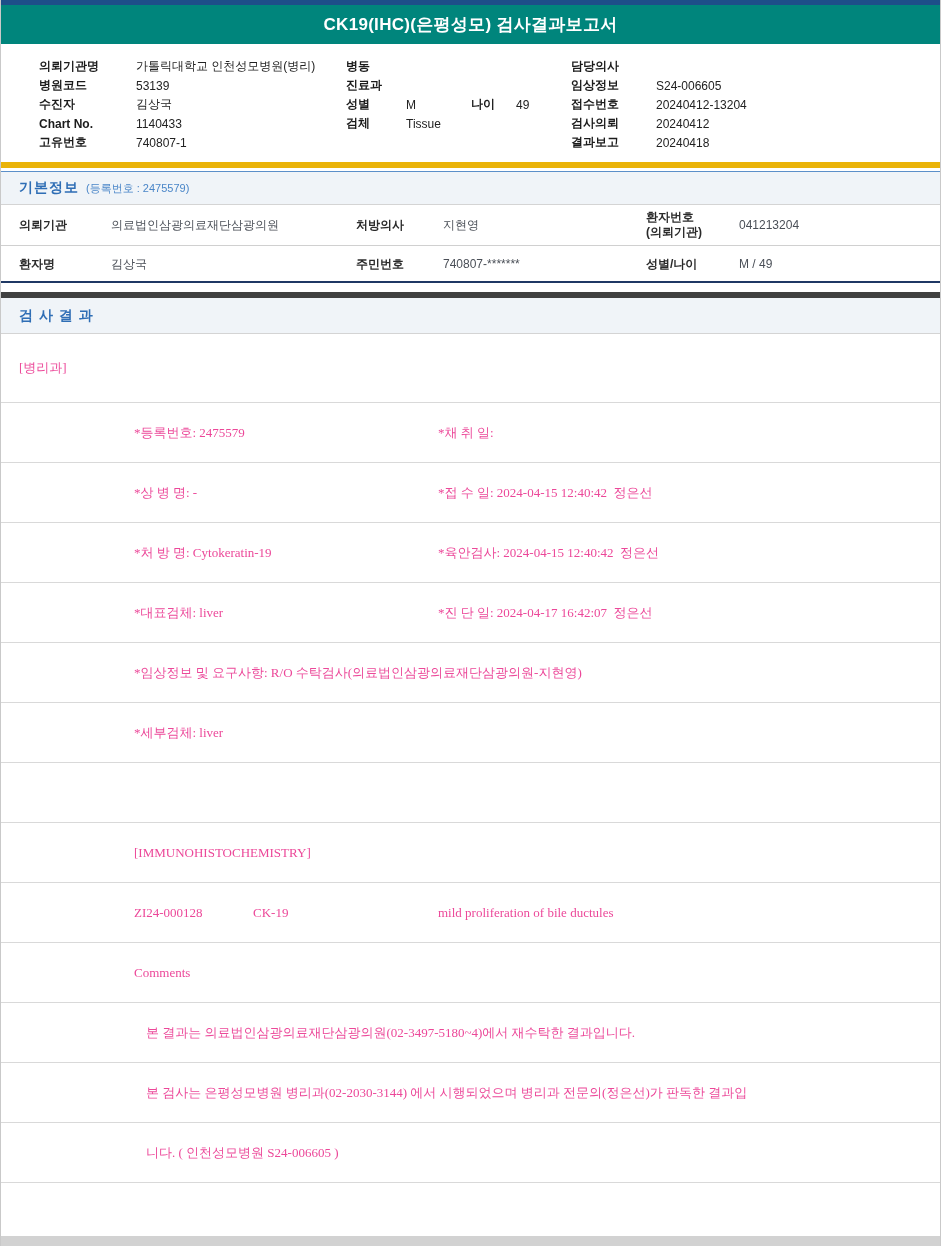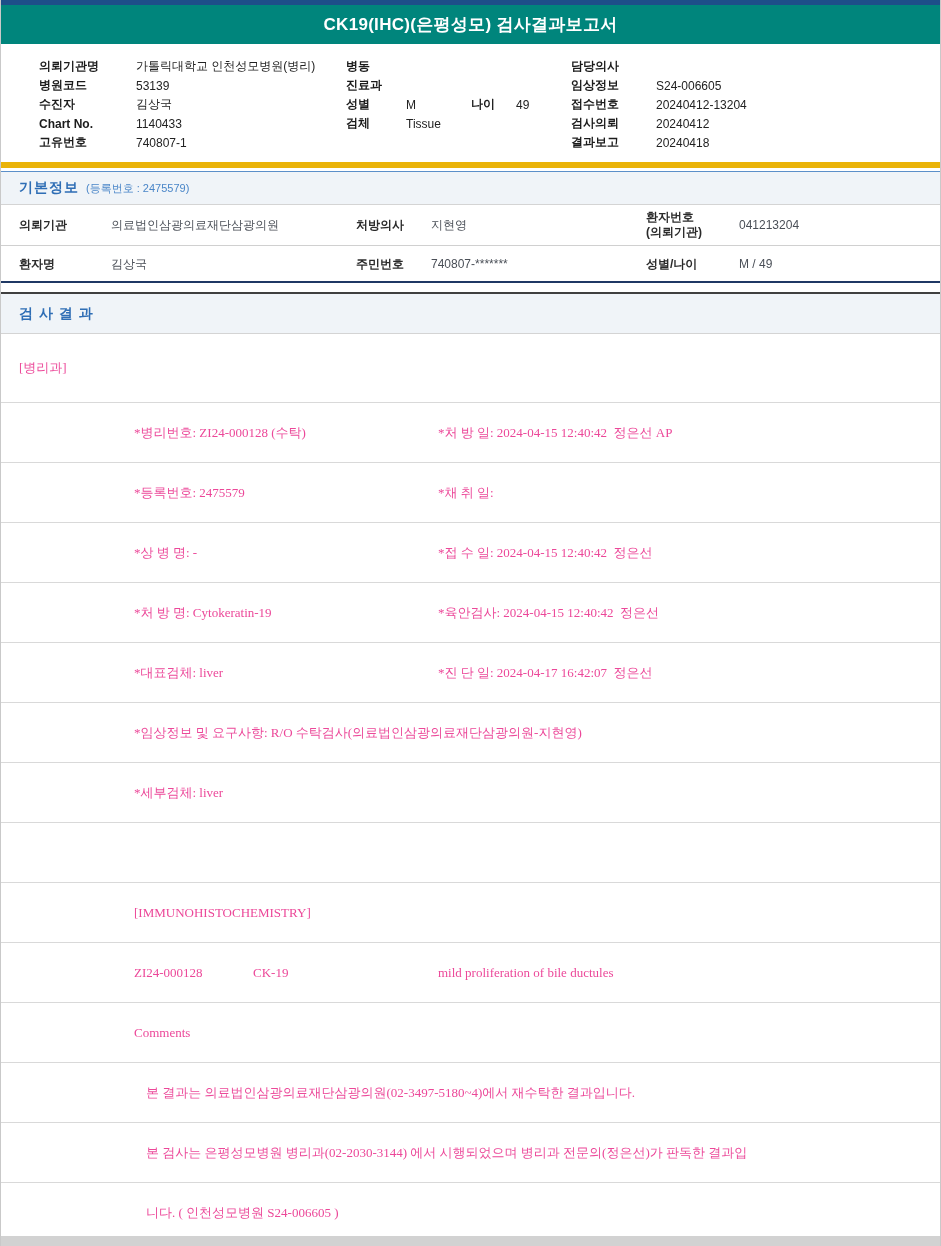--- a/index.html
+++ b/index.html
@@ -30,35 +30,35 @@
   .info-row .lbl { font-weight: bold; color: #1b1b1b; }
   .info-row .val { color: #222; }
   .wL { width: 97px; } .wM { width: 60px; } .wMv { width: 65px; } .wAge { width: 45px; } .wR { width: 85px; }
 
   
   .section-band {
     background: #f0f4f8; border-top: 1px solid #5b8fc9; border-bottom: 1px solid #d4d4d4;
     display: flex; align-items: center; padding-left: 18px;
   }
   .band-basic { height: 34px; margin-top: 3px; }
-  .band-results { height: 42px; margin-top: 9px; border-top: 2px solid #404040; }
+  .band-results { height: 42px; margin-top: 9px; border-top: 6px solid #404040; }
   .sec-title { color: #2f6eb5; font-size: 14px; font-weight: bold; letter-spacing: 1px; white-space: pre; }
   .sec-sub { color: #4a86c8; font-size: 11px; margin-left: 7px; white-space: pre; }
 
   
   .bi-table { border-bottom: 2px solid #1f3864; background: #fff; }
   .bi-row { position: relative; }
   .bi-row1 { height: 40px; }
   .bi-row2 { height: 36px; border-top: 1px solid #d0d0d0; }
   .bi-cell { position: absolute; top: 50%; transform: translateY(-50%); font-size: 12px; white-space: pre; }
   .bi-lbl { font-weight: bold; color: #2a2a2a; }
   .bi-val { color: #4a4f57; }
   .two-line { white-space: pre-line; line-height: 1.25; width: 90px; }
   .p18 { left: 18px; } .p110 { left: 110px; } .p355 { left: 355px; }
-  .p450 { left: 430px; } .p645 { left: 645px; } .p738 { left: 738px; }
+  .p450 { left: 442px; } .p645 { left: 645px; } .p738 { left: 738px; }
 
   
   .results { background: #fff; }
   .r-row {
     position: relative; height: 60px; border-bottom: 1px solid #d9d9d9;
     font-family: Liberation Serif, serif;
     font-size: 13px; color: #ec4899;
   }
   .r-row.dept { height: 69px; }
   .r-cell { position: absolute; top: 50%; transform: translateY(-50%); white-space: pre; }
@@ -176,24 +176,20 @@
     <span class="sec-title">검 사 결 과</span>
   </div>
 
   <div class="results">
 
     <div class="r-row dept">
       <span class="r-cell x18">[병리과]</span>
     </div>
 
     <div class="r-row">
-      <span class="r-cell x133">*병리번호: ZI24-000128 (수탁)</span>
-      <span class="r-cell x437">*처 방 일: 2024-04-15 12:40:42  정은선 AP</span>
-    </div>
-    <div class="r-row">
       <span class="r-cell x133">*등록번호: 2475579</span>
       <span class="r-cell x437">*채 취 일:</span>
     </div>
     <div class="r-row">
       <span class="r-cell x133">*상 병 명: -</span>
       <span class="r-cell x437">*접 수 일: 2024-04-15 12:40:42  정은선</span>
     </div>
     <div class="r-row">
       <span class="r-cell x133">*처 방 명: Cytokeratin-19</span>
       <span class="r-cell x437">*육안검사: 2024-04-15 12:40:42  정은선</span>

